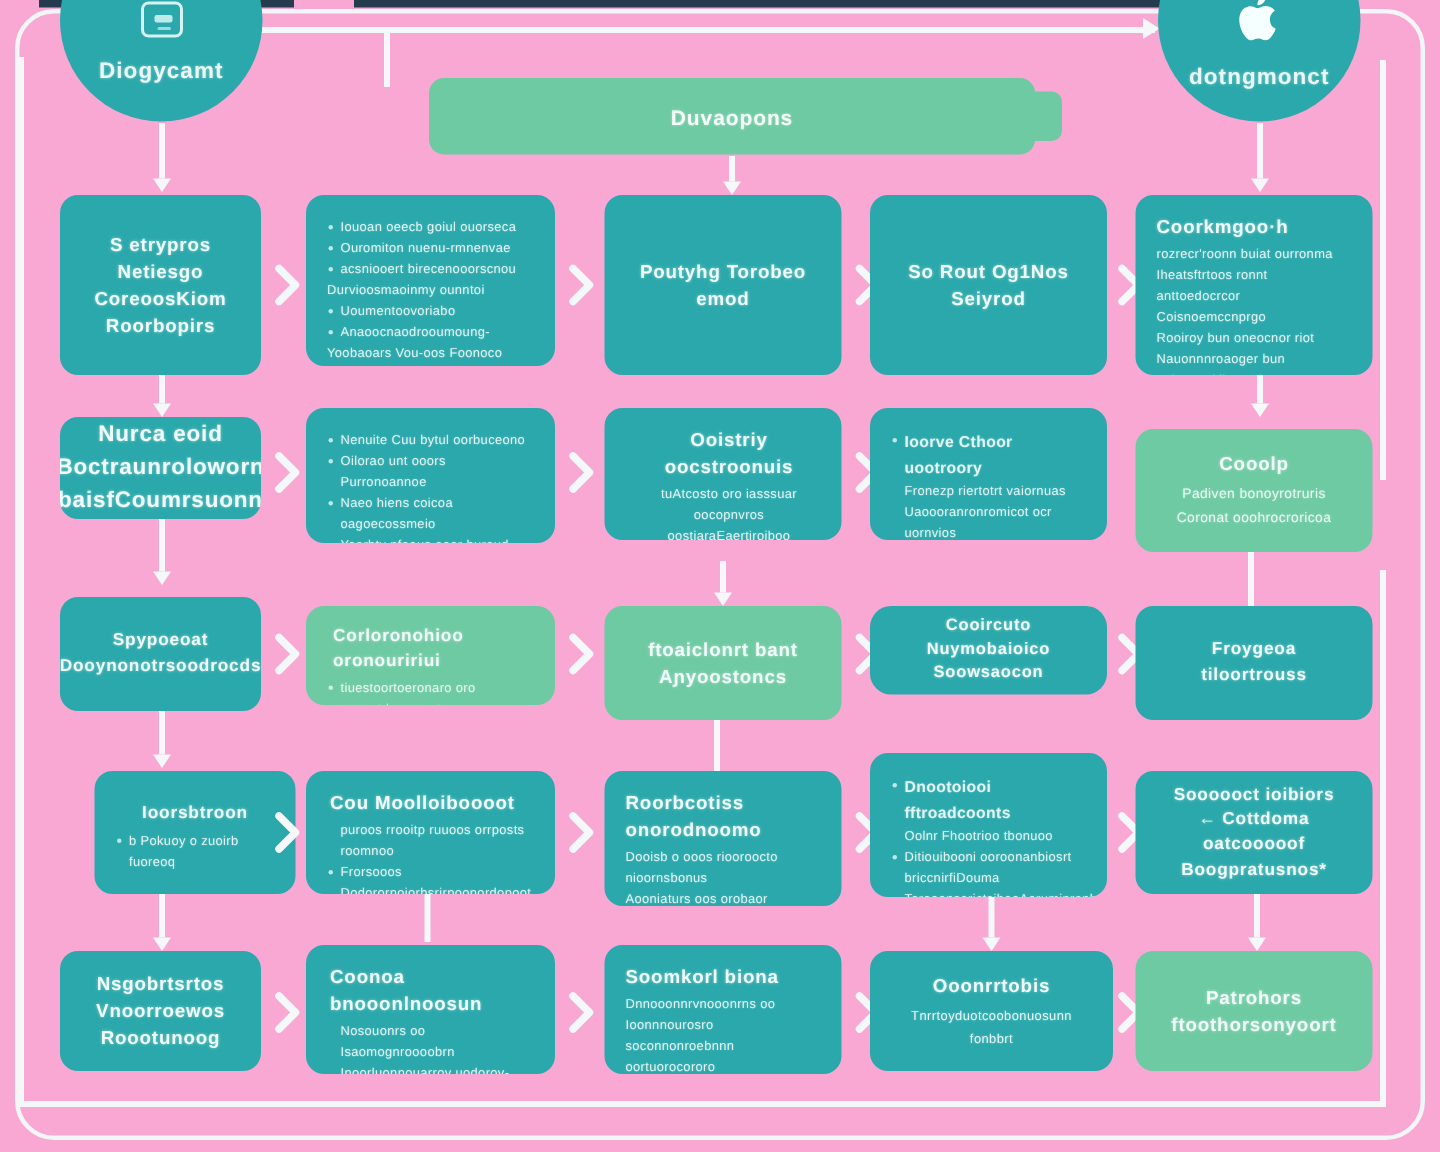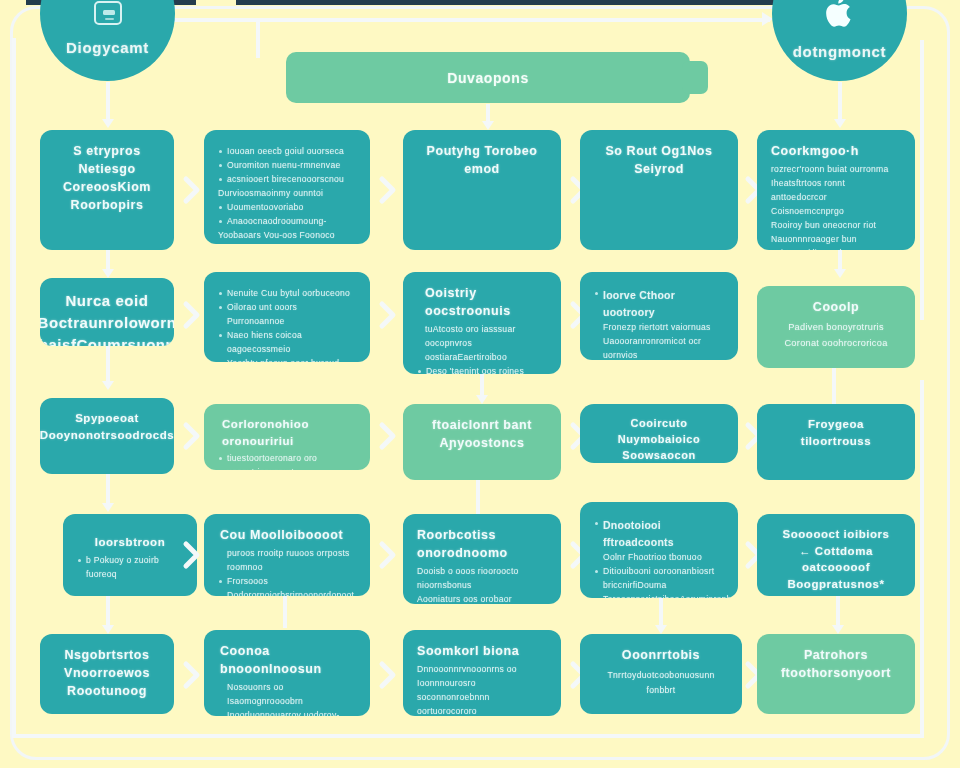--- a/index.html
+++ b/index.html
@@ -4,21 +4,21 @@
 <style>
   * { box-sizing: border-box; margin:0; padding:0; }
   html, body {
     width: 960px; height: 768px;
     overflow: hidden;
     font-family: "Liberation Sans", sans-serif;
   }
   #canvas {
     position: relative;
     width: 960px; height: 768px;
-    background: #fef9c3;
+    background: #f9a8d4;
   }
 
   
   .frame {
     position: absolute;
     left: 10px; top: 6px; right: 10px; bottom: 8px;
     border: 3px solid #f2f6f7;
     border-radius: 26px;
     pointer-events: none;
   }
@@ -134,21 +134,21 @@
   }
   .card .sub {
     font-size: 9.2px;
     line-height: 1.7;
     letter-spacing: .3px;
     text-align:center;
     opacity:.95;
     margin-top: 4px;
     text-shadow: 0 0 1.8px rgba(255,255,255,.4);
   }
-  .card.vcenter { display:flex; flex-direction:column; align-items:center; }
+  .card.vcenter { display:flex; flex-direction:column; align-items:center; justify-content:center; }
 
   
   .chev {
     position: absolute;
     width: 20px; height: 30px;
     color: #f4f8f9;
   }
   .chev svg { display:block; }
 
   
@@ -323,21 +323,21 @@
       <li class="b">Naeo hiens coicoa oagoecossmeio</li>
       <li class="b">Yoorbty nfoous ooor buroud bisia</li>
     </ul>
   </div>
   <div class="chev" style="left:378px; top:300px;">
     <svg width="20" height="30" viewBox="0 0 20 30">
         <path d="M4 4 L15 15 L4 26" stroke="#f4f8f9" stroke-width="5" fill="none" stroke-linecap="round" stroke-linejoin="round"></path>
       </svg>
   </div>
 
-  <div class="card" style="left:403px; top:272px; width:158px; height:102px;">
+  <div class="card" style="left:403px; top:272px; width:158px; height:88px;text-align:center;">
     <div class="h" style="padding-left:8px">Ooistriy oocstroonuis</div>
     <ul>
       <li class="nb" style="padding-left:8px">tuAtcosto oro iasssuar oocopnvros</li>
       <li class="nb" style="padding-left:8px">oostiaraEaertiroiboo</li>
       <li class="b">Deso 'taenint oos roines nauoteorocsmn</li>
 
     </ul>
   </div>
   <div class="chev" style="left:569px; top:300px;">
     <svg width="20" height="30" viewBox="0 0 20 30">

